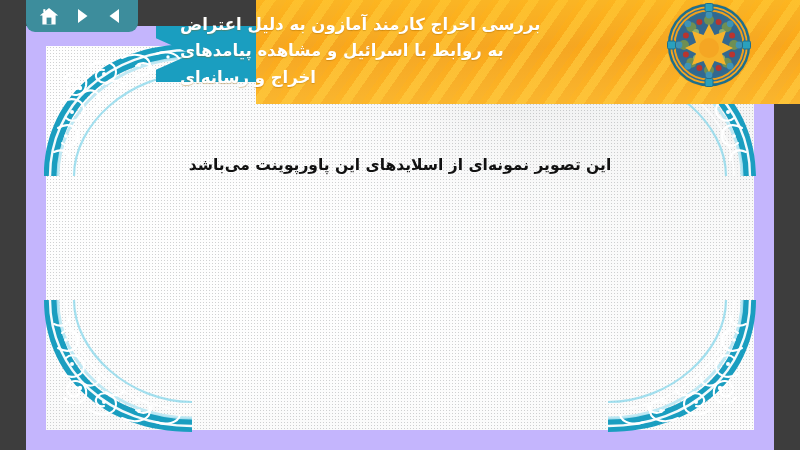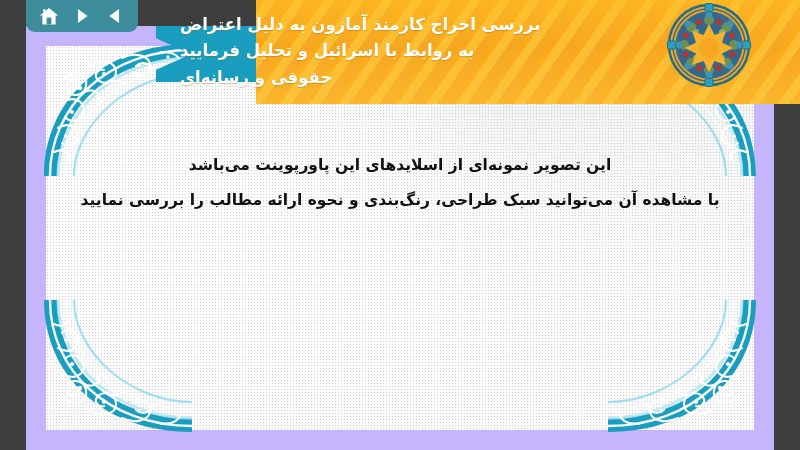--- a/index.html
+++ b/index.html
@@ -352,33 +352,32 @@
           <circle cx="60" cy="30" r="2"></circle>
           <circle cx="95" cy="21" r="1.9"></circle>
           <circle cx="28" cy="68" r="2"></circle>
           <circle cx="22" cy="92" r="1.8"></circle>
         </g>
       </svg>
     </div>
 
     <div id="body-text">
       <div class="body-line">این تصویر نمونه‌ای از اسلایدهای این پاورپوینت می‌باشد</div>
-      <div class="body-line">با مشاهده آن می‌توانید سبک طراحی، رنگ‌بندی و نحوه ارائه مطالب را بررسی نمایید</div>
     </div>
 
   </div>
 
   <div id="title-banner">
     <div id="banner-tab"></div>
     <div id="banner-gold"></div>
 
     <div id="title-text">
       <div class="title-line">بررسی اخراج کارمند آمازون به دلیل اعتراض</div>
-      <div class="title-line">به روابط با اسرائیل و تحلیل فرمایید</div>
-      <div class="title-line">حقوقی و رسانه‌ای</div>
+      <div class="title-line">به روابط با اسرائیل و مشاهده پیامدهای</div>
+      <div class="title-line">اخراج و رسانه‌ای</div>
     </div>
 
     <div id="mandala">
       <svg width="86" height="86" viewBox="0 0 86 86" aria-hidden="true">
         <circle cx="43" cy="43" r="42" fill="#f5a623"></circle>
         <circle cx="43" cy="43" r="40" fill="none" stroke="#1f6f8b" stroke-width="2.4"></circle>
         <circle cx="43" cy="43" r="37" fill="#2e6e93"></circle>
         <circle cx="43" cy="43" r="34.5" fill="none" stroke="#f0a01e" stroke-width="2"></circle>
         <circle cx="43" cy="43" r="32" fill="#33688f"></circle>
 

